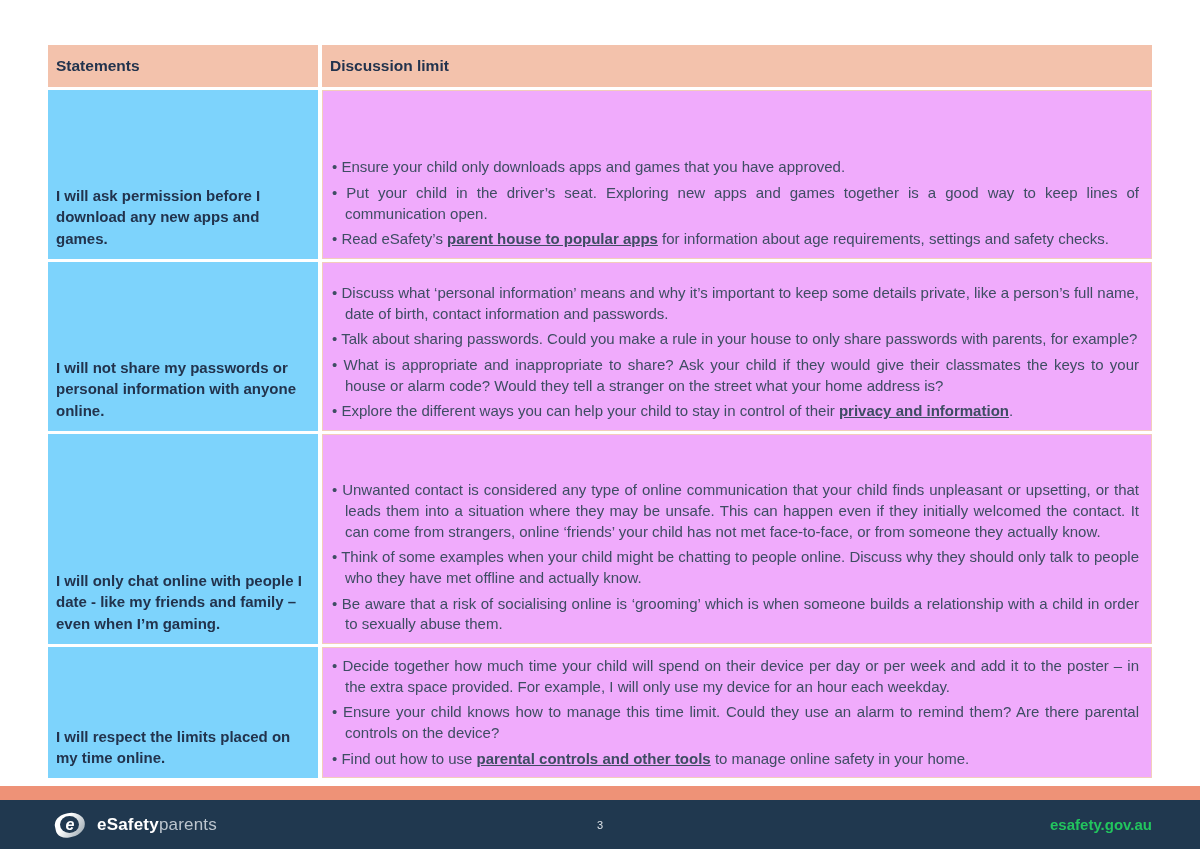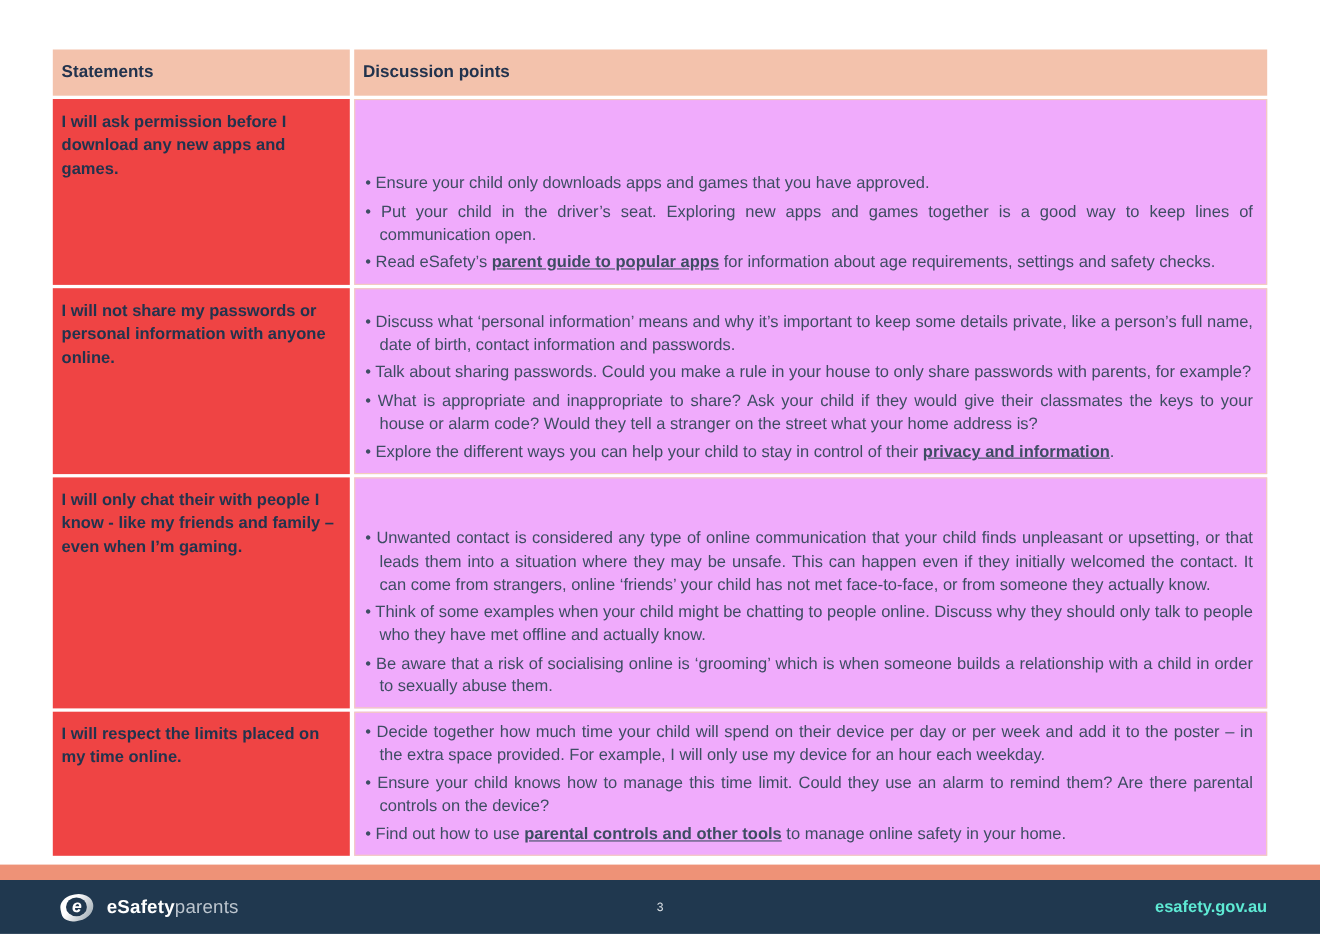--- a/index.html
+++ b/index.html
@@ -24,26 +24,26 @@
     background:#f3c2ac;
     color:#22334d;
     font-weight:bold;
     font-size:15.5px;
     height:42px;
     display:flex; align-items:center;
     padding-left:8px;
     box-sizing:border-box;
   }
   .stmt-cell {
-    background:#ef4444;
+    background:#7dd3fc;
     color:#22334d;
     font-weight:bold;
     font-size:15px;
     line-height:1.42;
-    display:flex; align-items:flex-start;
+    display:flex; align-items:flex-end;
     padding:10px 5px 10px 8px;
     box-sizing:border-box;
   }
   .disc-cell {
     background:#f0abfc;
     border:1px solid #f3cdbb;
     color:#3e4d63;
     font-size:15px;
     line-height:1.38;
     padding:8px 12px 8px 9px;
@@ -119,51 +119,51 @@
   .page-num {
     position:absolute; left:0; right:0;
     text-align:center;
     color:#dde2e7;
     font-size:11px;
     pointer-events:none;
   }
   .site-url {
     margin-left:auto;
     margin-right:48px;
-    color:#5eead4;
+    color:#22c55e;
     font-weight:bold;
     font-size:15px;
   }
 </style>
 </head>
 <body>
 
 <div class="doc-table">
   <div class="hcell">Statements</div>
-  <div class="hcell">Discussion points</div>
+  <div class="hcell">Discussion limit</div>
 
 <div class="stmt-cell rowh-0">
       <div>I will ask permission before I download any new apps and games.</div>
     </div>
     <div class="disc-cell rowh-0">
       <div class="point"><span>• </span><span>Ensure your child only downloads apps and games that you have approved.</span></div>
       <div class="point"><span>• </span><span>Put your child in the driver’s seat. Exploring new apps and games together is a good way to keep lines of communication open.</span></div>
-      <div class="point"><span>• </span><span>Read eSafety’s </span><span class="inline-link">parent guide to popular apps</span><span> for information about age requirements, settings and safety checks.</span></div>
+      <div class="point"><span>• </span><span>Read eSafety’s </span><span class="inline-link">parent house to popular apps</span><span> for information about age requirements, settings and safety checks.</span></div>
     </div>
     <div class="stmt-cell rowh-1">
       <div>I will not share my passwords or personal information with anyone online.</div>
     </div>
     <div class="disc-cell rowh-1">
       <div class="point"><span>• </span><span>Discuss what ‘personal information’ means and why it’s important to keep some details private, like a person’s full name, date of birth, contact information and passwords.</span></div>
       <div class="point"><span>• </span><span>Talk about sharing passwords. Could you make a rule in your house to only share passwords with parents, for example?</span></div>
       <div class="point"><span>• </span><span>What is appropriate and inappropriate to share? Ask your child if they would give their classmates the keys to your house or alarm code? Would they tell a stranger on the street what your home address is?</span></div>
       <div class="point"><span>• </span><span>Explore the different ways you can help your child to stay in control of their </span><span class="inline-link">privacy and information</span><span>.</span></div>
     </div>
     <div class="stmt-cell rowh-2">
-      <div>I will only chat their with people I know - like my friends and family – even when I’m gaming.</div>
+      <div>I will only chat online with people I date - like my friends and family – even when I’m gaming.</div>
     </div>
     <div class="disc-cell rowh-2">
       <div class="point"><span>• </span><span>Unwanted contact is considered any type of online communication that your child finds unpleasant or upsetting, or that leads them into a situation where they may be unsafe. This can happen even if they initially welcomed the contact. It can come from strangers, online ‘friends’ your child has not met face-to-face, or from someone they actually know.</span></div>
       <div class="point"><span>• </span><span>Think of some examples when your child might be chatting to people online. Discuss why they should only talk to people who they have met offline and actually know.</span></div>
       <div class="point"><span>• </span><span>Be aware that a risk of socialising online is ‘grooming’ which is when someone builds a relationship with a child in order to sexually abuse them.</span></div>
     </div>
     <div class="stmt-cell rowh-3">
       <div>I will respect the limits placed on my time online.</div>
     </div>
     <div class="disc-cell rowh-3">

